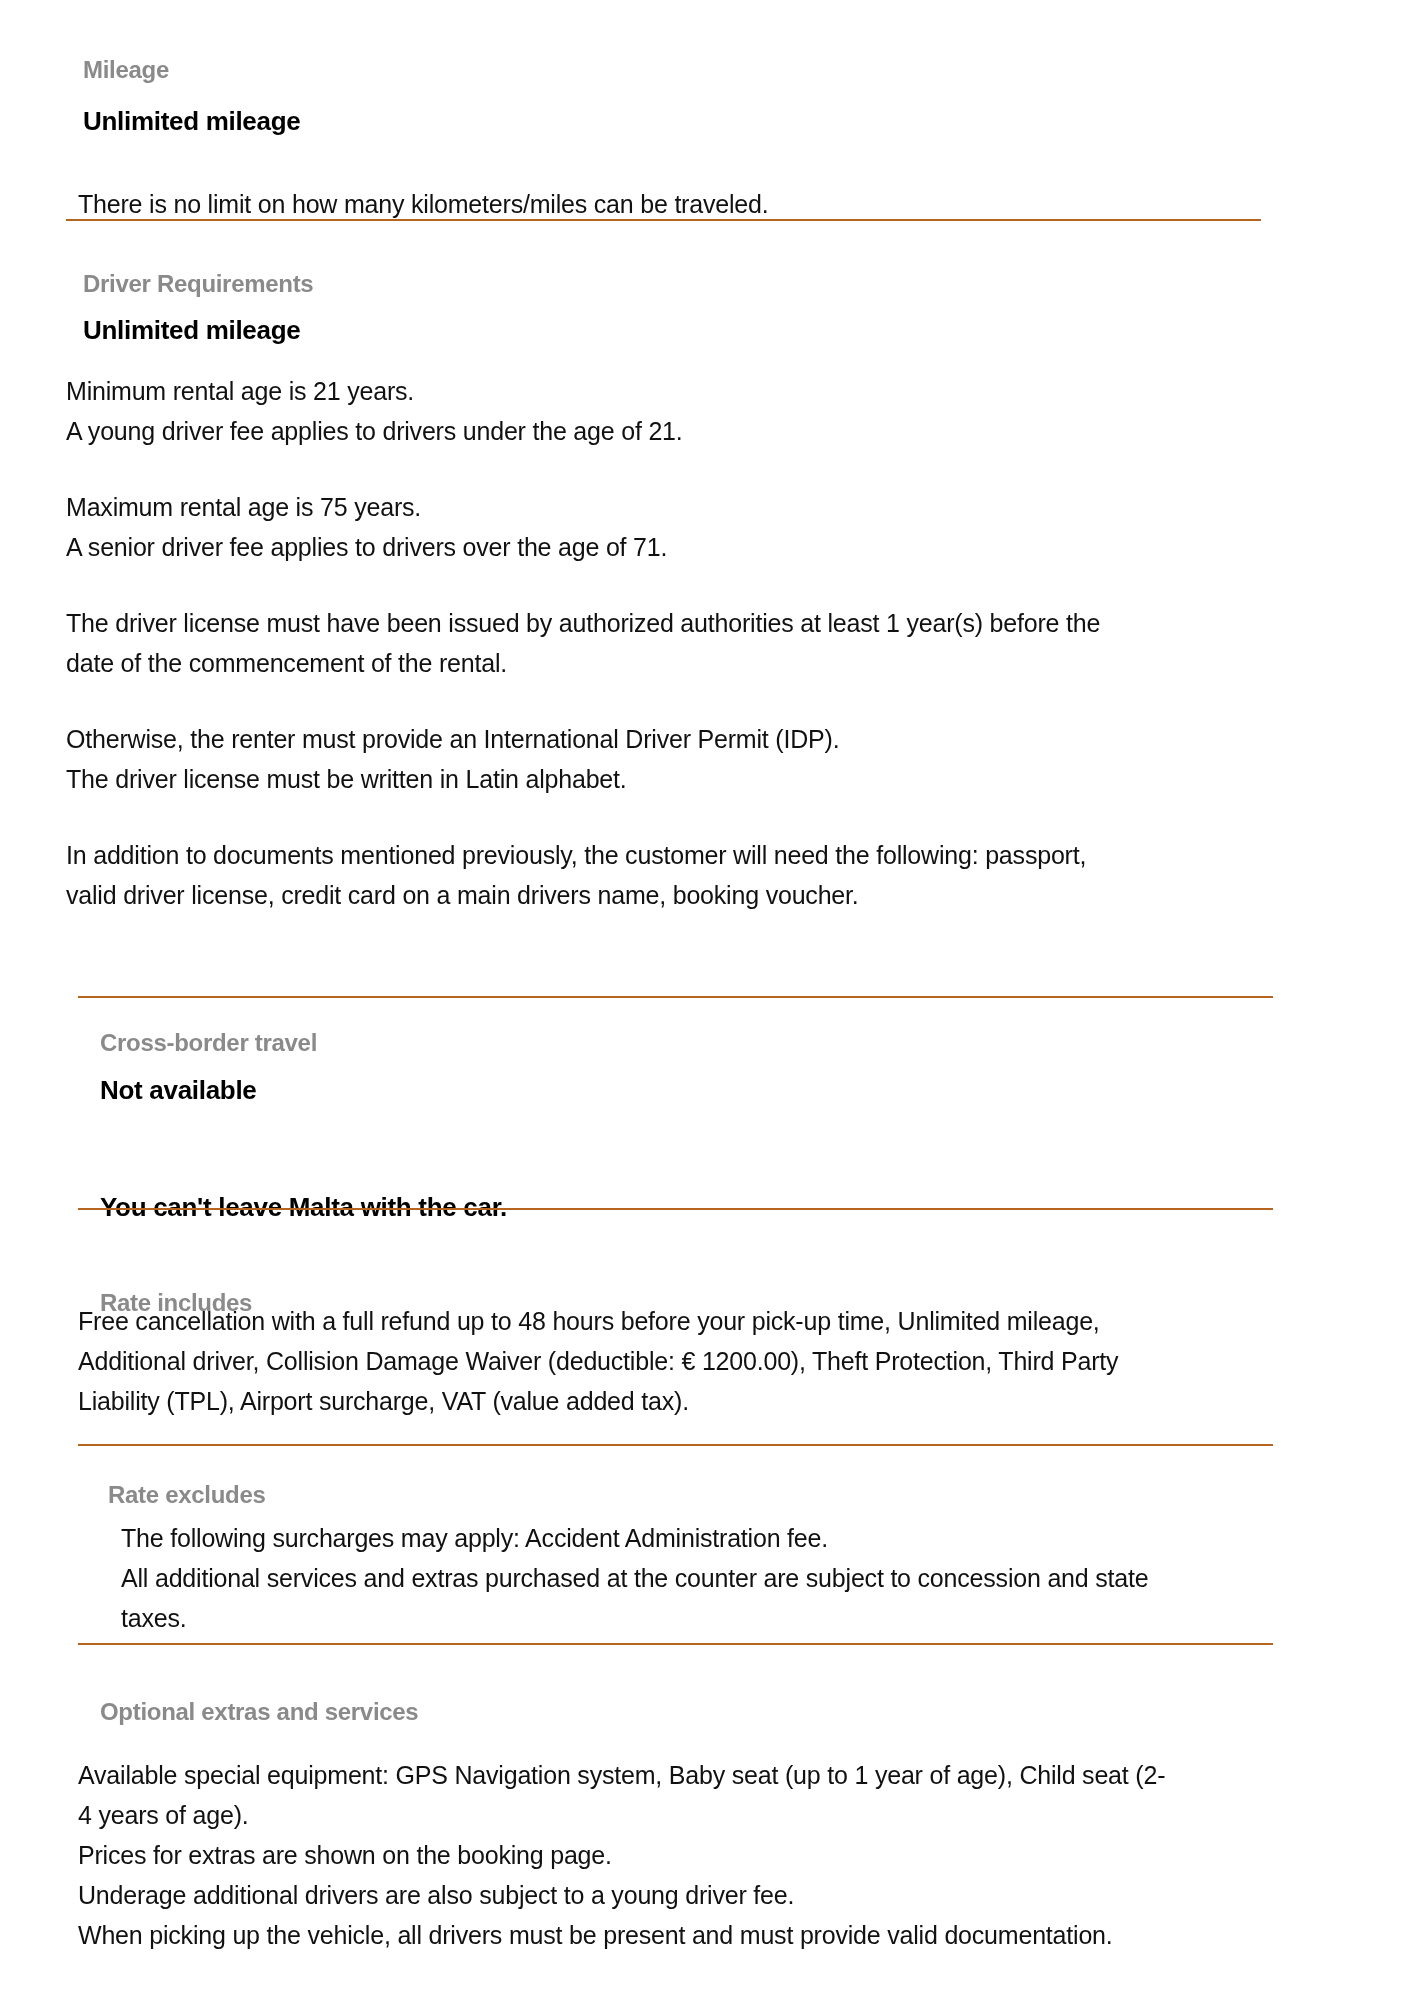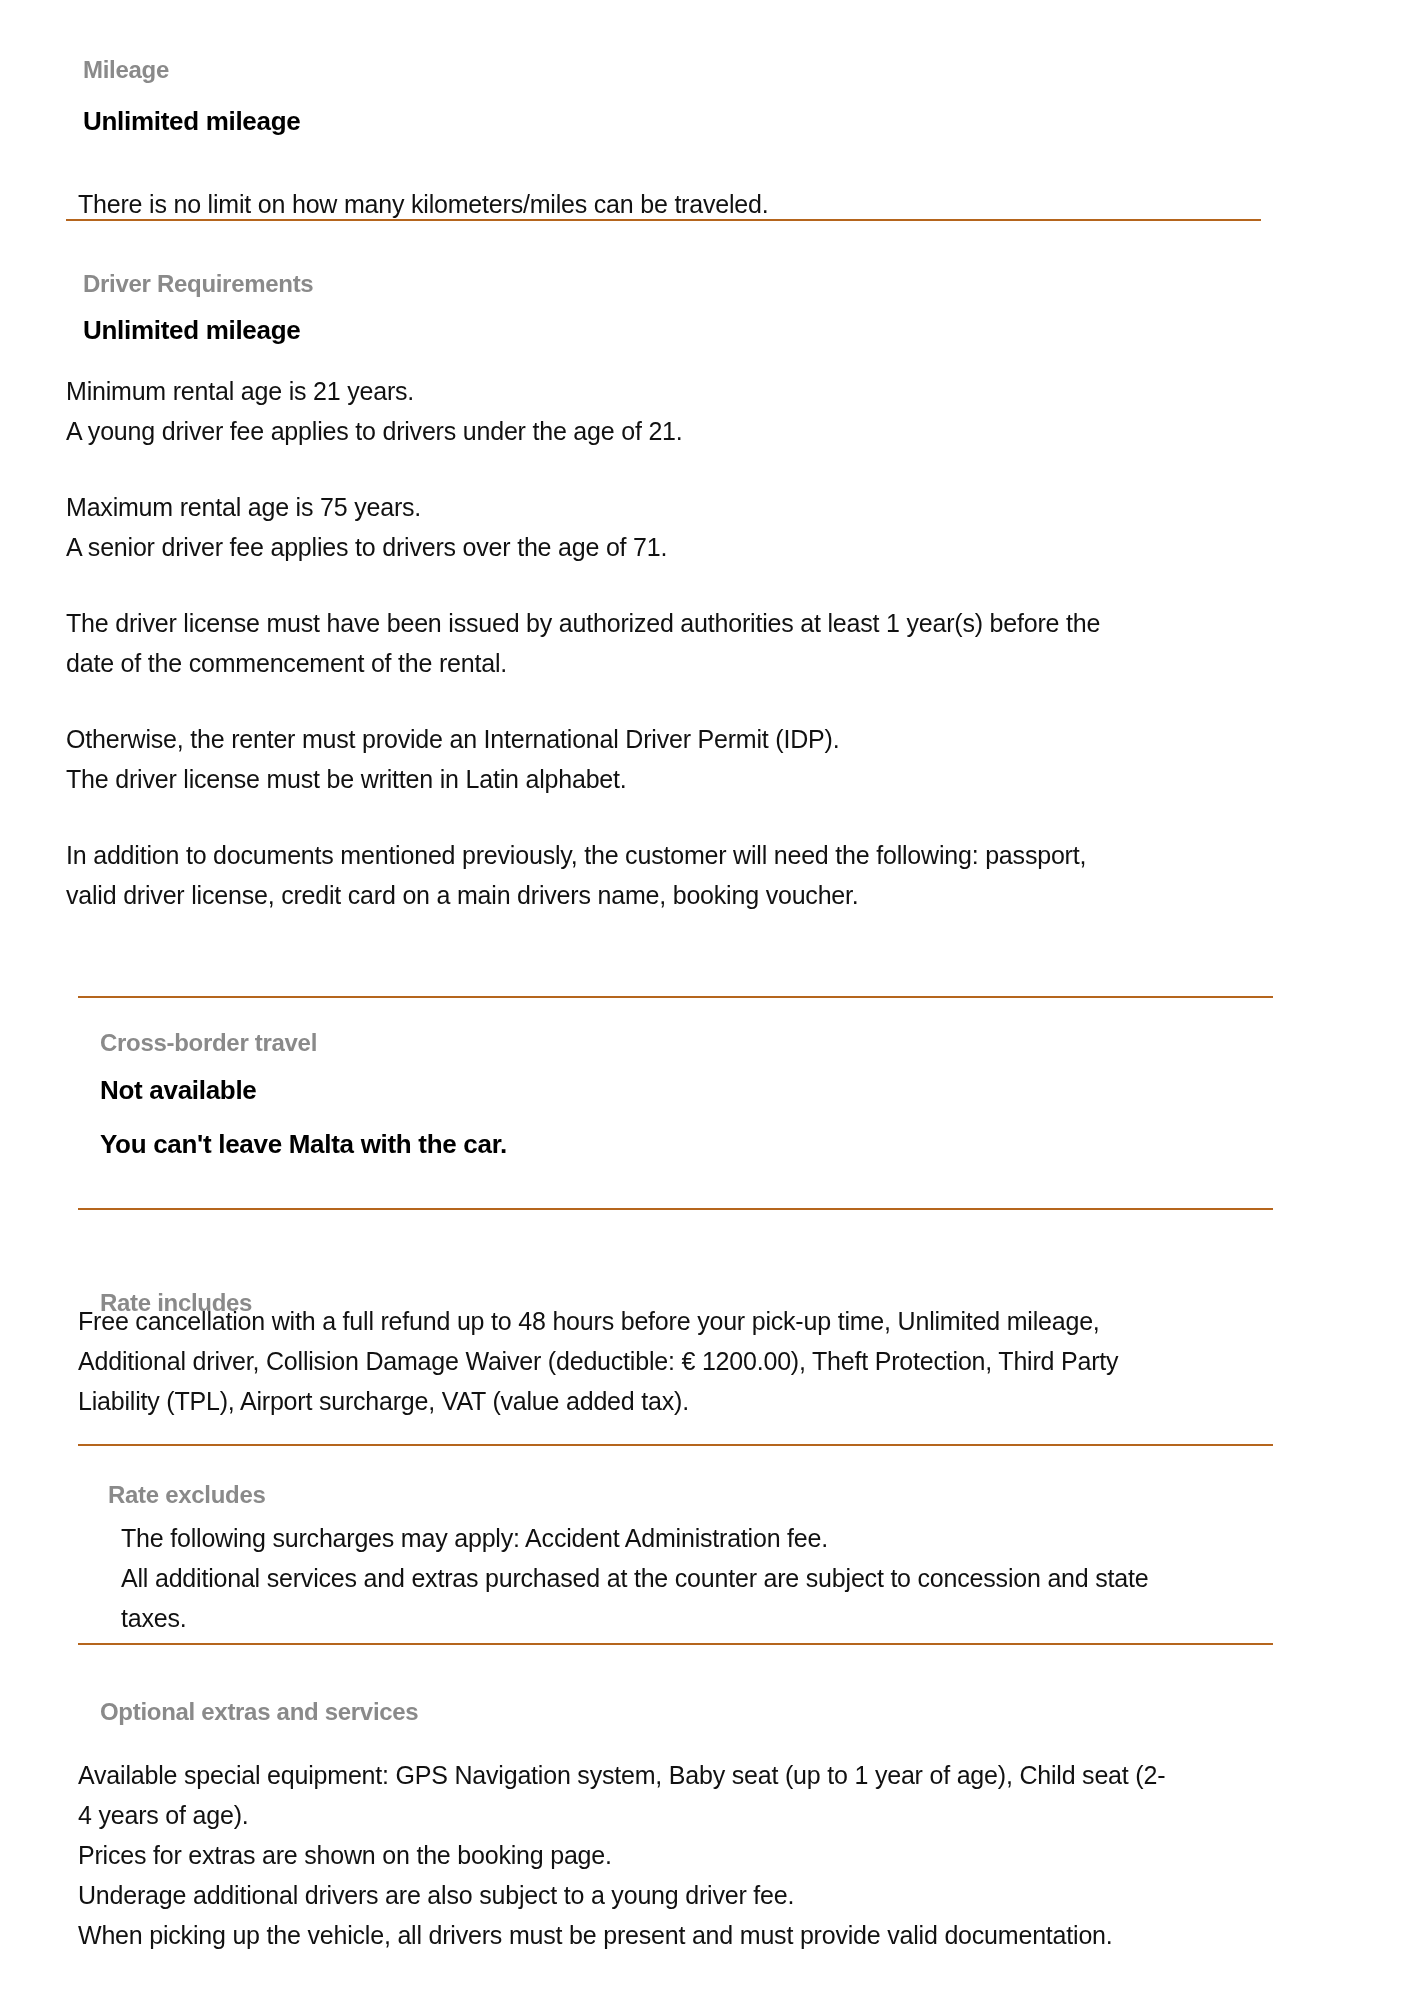--- a/index.html
+++ b/index.html
@@ -50,21 +50,21 @@
       <span class="line">In addition to documents mentioned previously, the customer will need the following: passport,</span>
       <span class="line">valid driver license, credit card on a main drivers name, booking voucher.</span>
     </p>
   </div>
 </section>
 <div class="divider" style="left: 78px; top: 996px; width: 1195px; background: rgb(181, 101, 29);"></div>
 
 <section>
   <div class="abs heading" style="left:100px; top:1028px;">Cross-border travel</div>
   <div class="abs value" style="left:100px; top:1074px;">Not available</div>
-  <div class="abs value" style="left:100px; top:1128px;">You can't leave Malta with the car.</div>
+  <div class="abs value" style="left:100px; top:1191px;">You can't leave Malta with the car.</div>
 </section>
 <div class="divider" style="left: 78px; top: 1208px; width: 1195px; background: rgb(181, 101, 29);"></div>
 
 <section>
   <div class="abs heading" style="left:100px; top:1240px;margin-top:48px;">Rate includes</div>
   <div class="abs body-text" style="left:78px; top:1301px;">
     <span class="line">Free cancellation with a full refund up to 48 hours before your pick-up time, Unlimited mileage,</span>
     <span class="line">Additional driver, Collision Damage Waiver (deductible: € 1200.00), Theft Protection, Third Party</span>
     <span class="line">Liability (TPL), Airport surcharge, VAT (value added tax).</span>
   </div>

